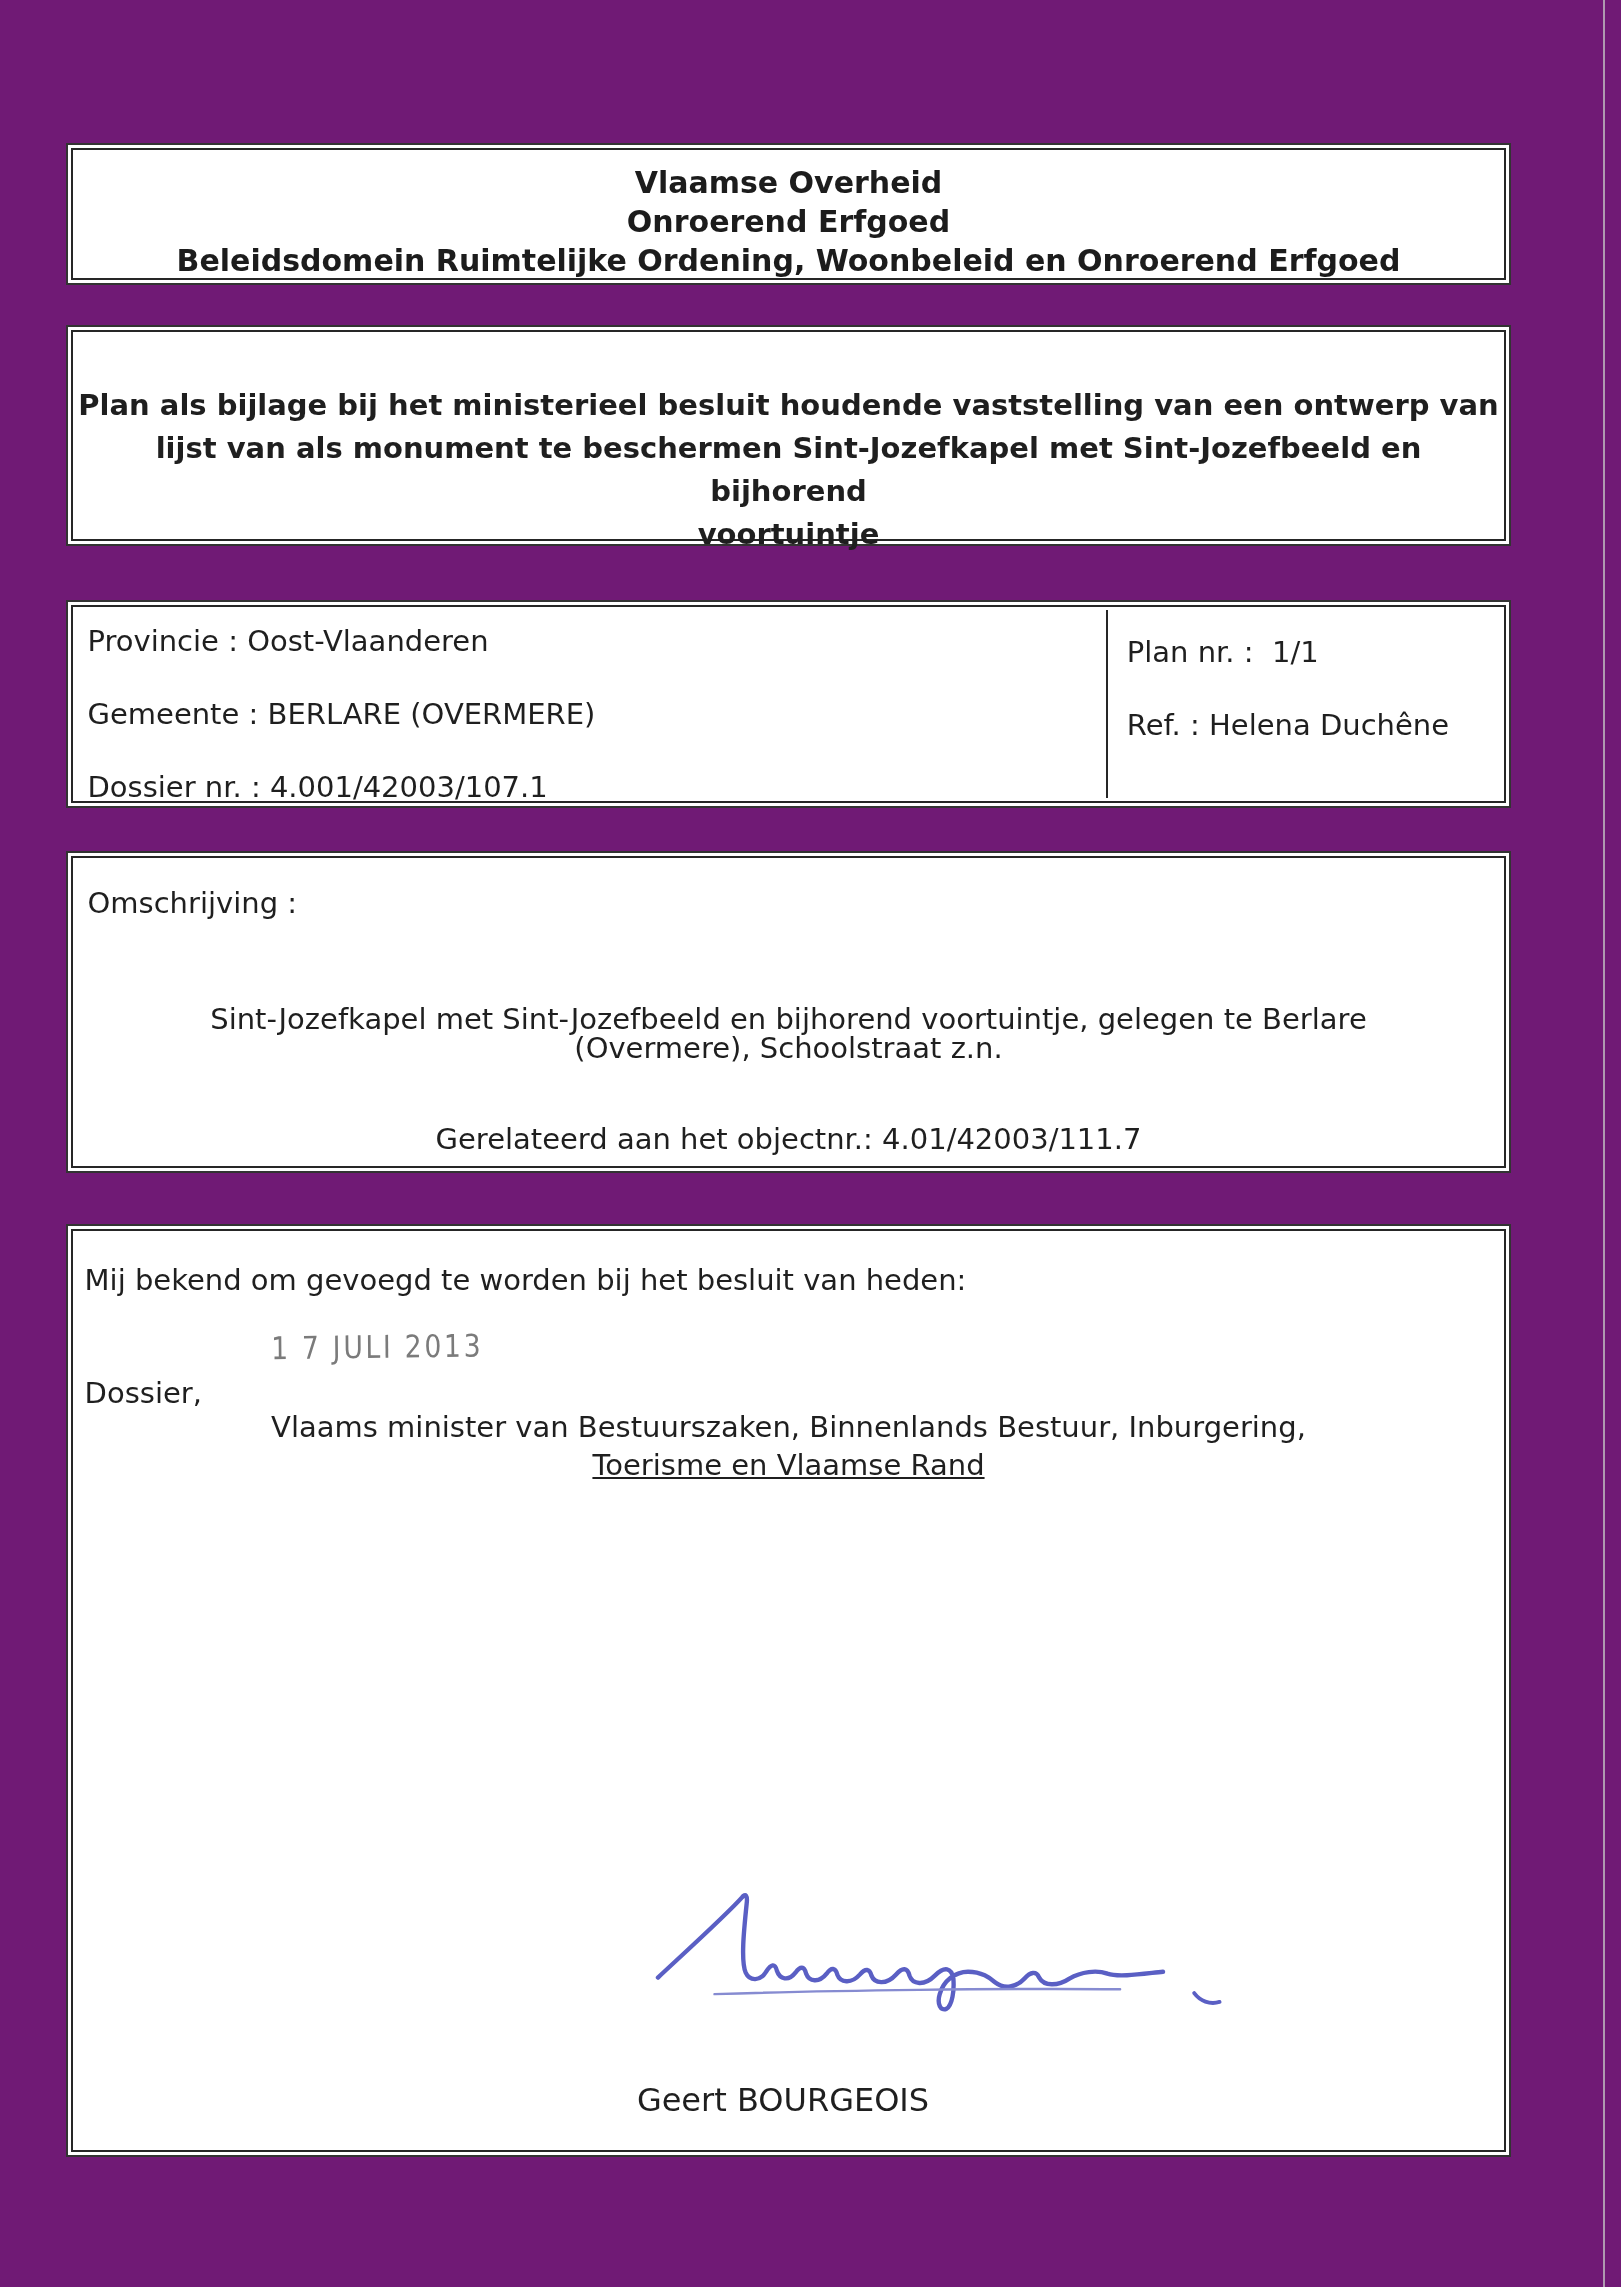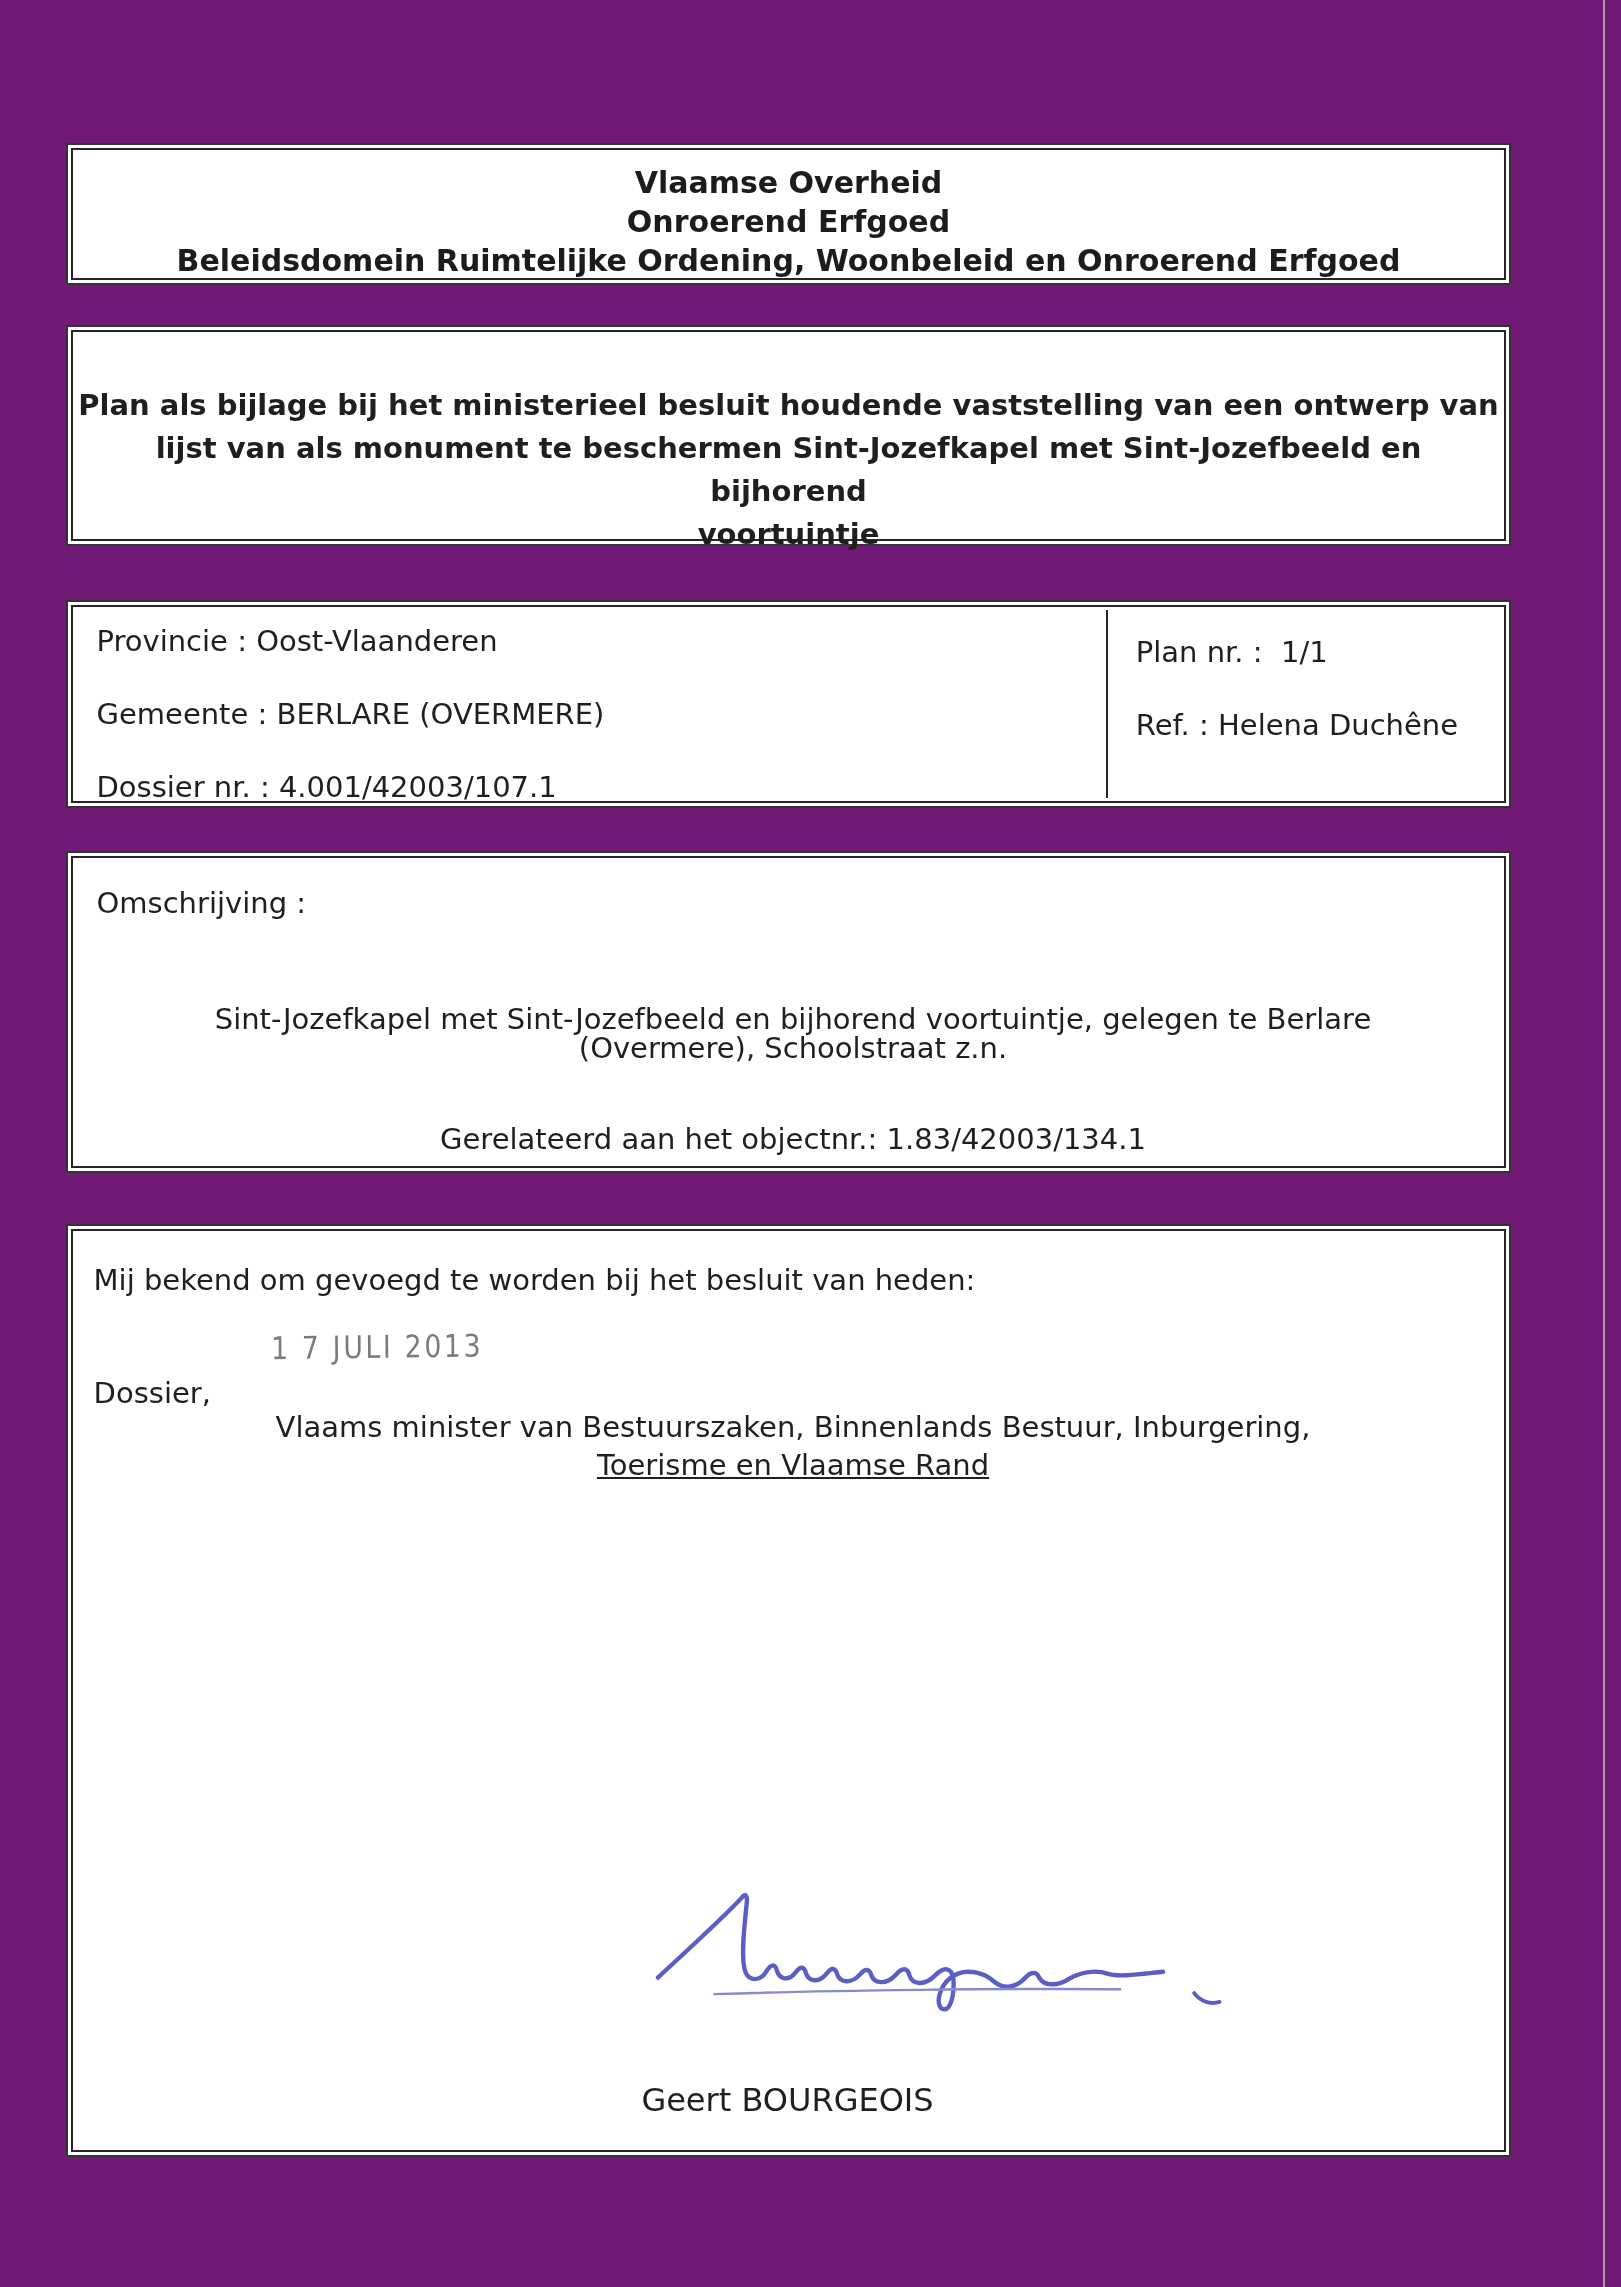--- a/index.html
+++ b/index.html
@@ -44,21 +44,20 @@
   }
   .dbox-content {
     position: absolute;
     inset: 7.8px;
   }
   .txt {
     font-size: 29px;
     line-height: 43px;
     color: #1f1f1f;
     white-space: pre-wrap;
-    margin-left: 9px;
   }
   .center { text-align: center; }
 
   
   .header-lines {
     padding-top: 9.8px;
     font-weight: bold;
     font-size: 30px;
     line-height: 39px;
     text-align: center;
@@ -169,21 +168,21 @@
         <div class="row txt" style="top:94px;">Ref. : Helena Duchêne</div>
       </div>
     </div>
   </div>
 
   <div class="dbox" style="top:851px; height:322px;">
     <div class="dbox-content">
       <div class="desc-label txt">Omschrijving :</div>
       <div class="desc-line1 txt center">Sint-Jozefkapel met Sint-Jozefbeeld en bijhorend voortuintje, gelegen te Berlare</div>
       <div class="desc-line2 txt center">(Overmere), Schoolstraat z.n.</div>
-      <div class="desc-related txt center">Gerelateerd aan het objectnr.: 1.83/42003/134.1</div>
+      <div class="desc-related txt center">Gerelateerd aan het objectnr.: 4.01/42003/111.7</div>
     </div>
   </div>
 
   <div class="dbox" style="top:1224px; height:933px;">
     <div class="dbox-content">
       <div class="sig-intro txt">Mij bekend om gevoegd te worden bij het besluit van heden:</div>
 
       <div class="date-stamp">1 7 JULI 2013</div>
 
       <div class="sig-place txt">Dossier,</div>

